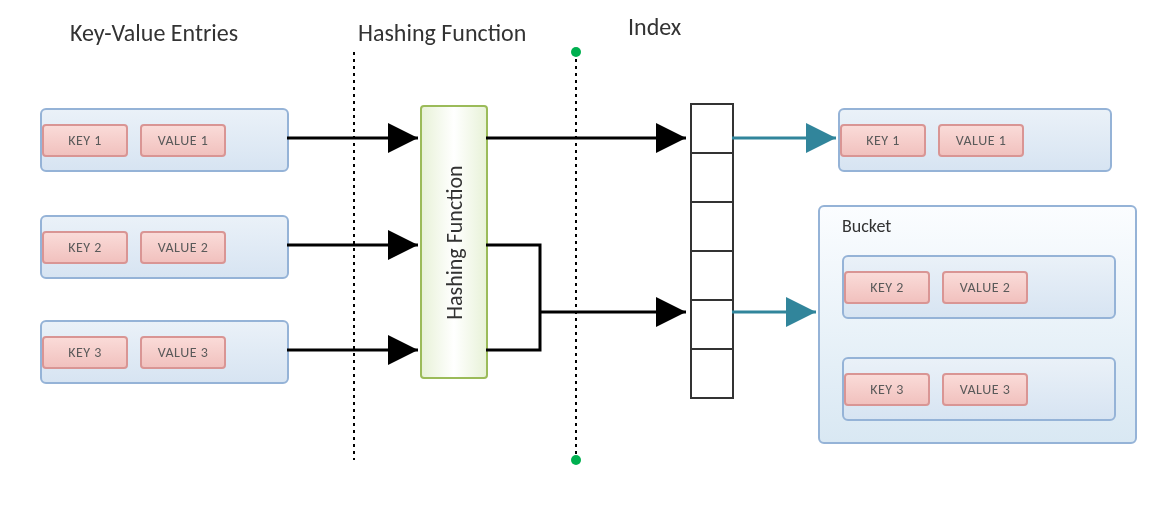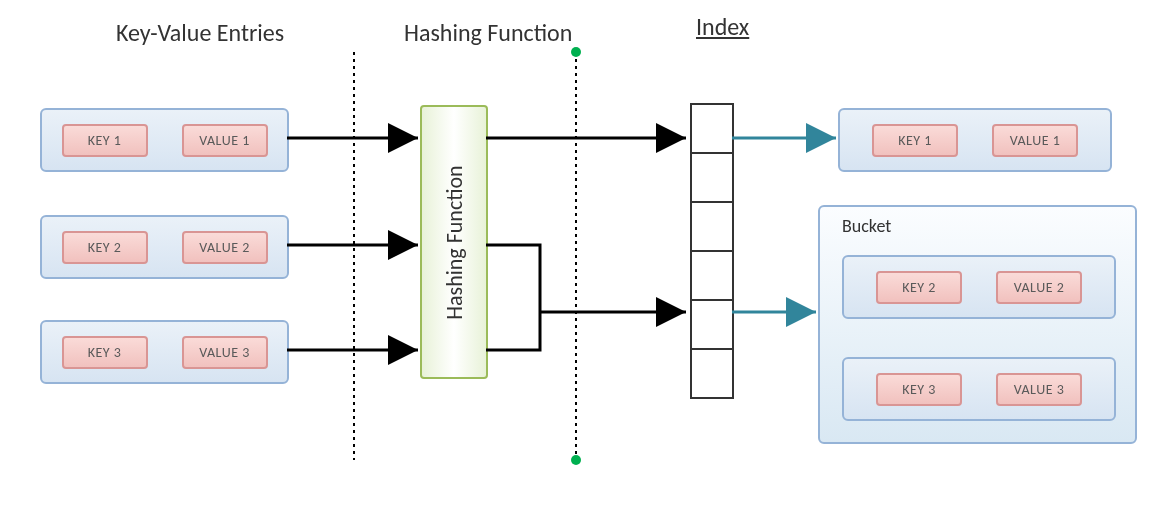--- a/index.html
+++ b/index.html
@@ -13,38 +13,36 @@
   }
   .stage {
     position: relative;
     width: 1168px;
     height: 506px;
   }
   .heading {
     position: absolute;
     font-size: 24px;
     color: #333;
-    margin-left: 46px;
   }
 
   
   .entry-group {
     position: absolute;
     width: 245px;
     height: 60px;
     border: 2px solid #95b3d7;
     border-radius: 6px;
     background: linear-gradient(#eaf1f8, #d7e4f2);
   }
   .pill-row {
     display: flex;
-    gap: 34px;
+    gap: 12px;
     height: 100%;
     align-items: center;
-    justify-content: center;
   }
   .pill {
     border: 2px solid #d99594;
     background: linear-gradient(#fadbd8, #f1c1be);
     border-radius: 4px;
     padding: 6px 12px;
     font-size: 14px;
     font-weight: 400;
     letter-spacing: 0.5px;
     color: #5a5a5a;
@@ -136,21 +134,21 @@
     pointer-events: none;
   }
 </style>
 </head>
 <body>
 
 <div class="stage">
 
   <div class="heading" style="left:70px; top:18px;">Key-Value Entries</div>
   <div class="heading" style="left:358px; top:18px;">Hashing Function</div>
-  <div class="heading" style="left:650px; top:12px;text-decoration:underline;">Index</div>
+  <div class="heading" style="left:628px; top:12px;">Index</div>
 
   <div class="entry-group" style="left:40px; top:108px;">
     <div class="pill-row">
       <div class="pill">KEY 1</div>
       <div class="pill">VALUE 1</div>
     </div>
   </div>
   <div class="entry-group" style="left:40px; top:215px;">
     <div class="pill-row">
       <div class="pill">KEY 2</div>

